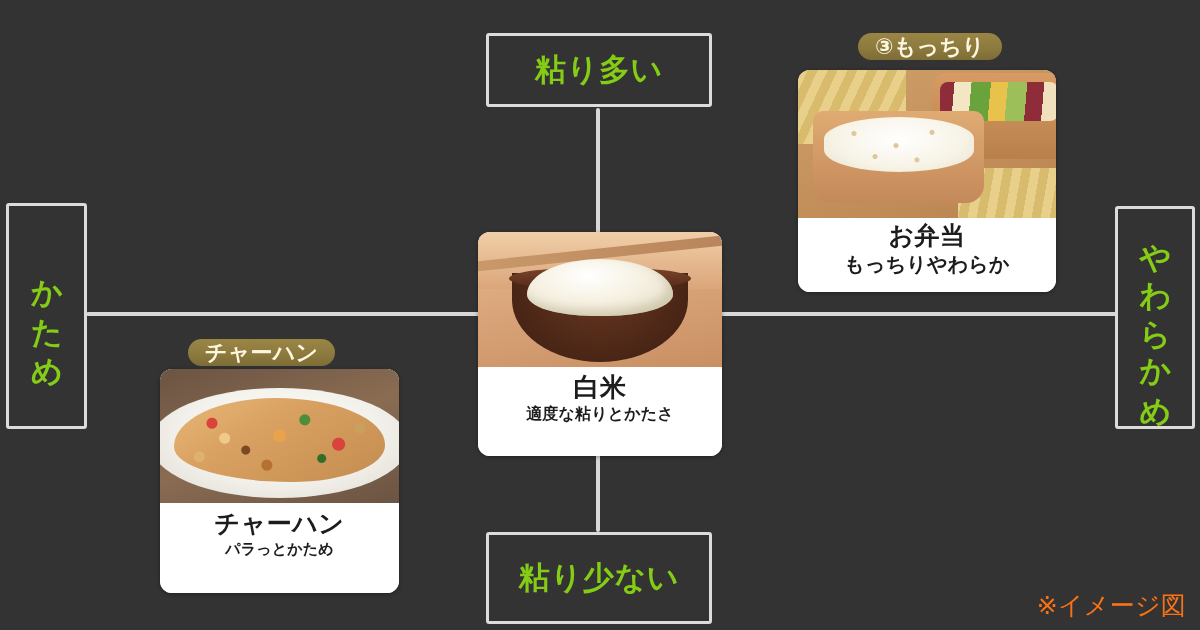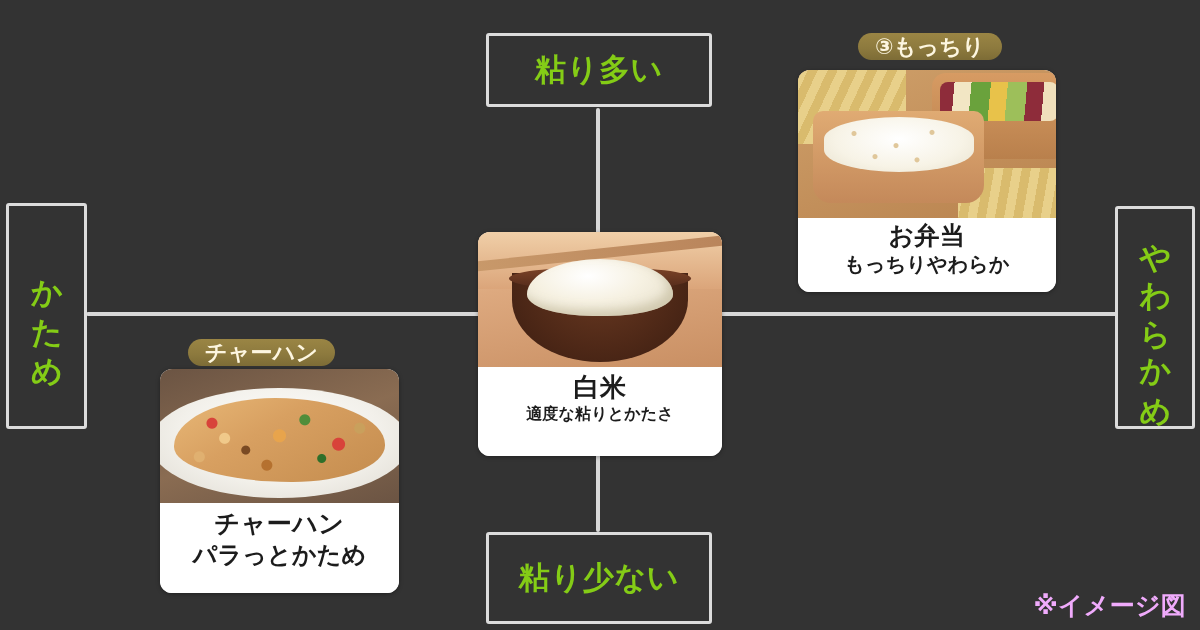--- a/index.html
+++ b/index.html
@@ -112,21 +112,21 @@
 
   
   #card-center { left: 478px; top: 232px; width: 244px; height: 224px; }
   #card-center .card-photo { height: 135px; }
   #card-center .card-body  { height: 89px; padding-top: 5px; }
 
   #card-left   { left: 160px; top: 369px; width: 239px; height: 224px; }
   #card-left .card-photo { height: 134px; }
   #card-left .card-body  { height: 90px; padding-top: 6px; }
   #card-left .card-title { font-size: 25px; }
-  #card-left .card-sub   { font-size: 24px; }
+  #card-left .card-sub   { font-size: 15px; }
 
   #card-right  { left: 798px; top: 70px; width: 258px; height: 222px; }
   #card-right .card-photo { height: 148px; }
   #card-right .card-body  { height: 74px; padding-top: 3px; }
   #card-right .card-title { font-size: 25px; }
   #card-right .card-sub   { font-size: 20px; }
 
   
   .badge {
     position: absolute;
@@ -240,22 +240,22 @@
       radial-gradient(ellipse at 50% 40%, #ffffff 0%, #f7f3e6 60%, #e8e1cd 100%);
     border-radius: 50% / 40%;
   }
 
   
   .footnote {
     position: absolute;
     right: 14px;
     bottom: 8px;
     font-size: 25px;
-    font-weight: 700;
-    color: #f0abfc;
+    font-weight: 400;
+    color: #f97316;
     letter-spacing: 0.01em;
     z-index: 9;
   }
 </style>
 </head>
 <body>
 
 <div class="stage">
 
   <div class="axis-h"></div>

